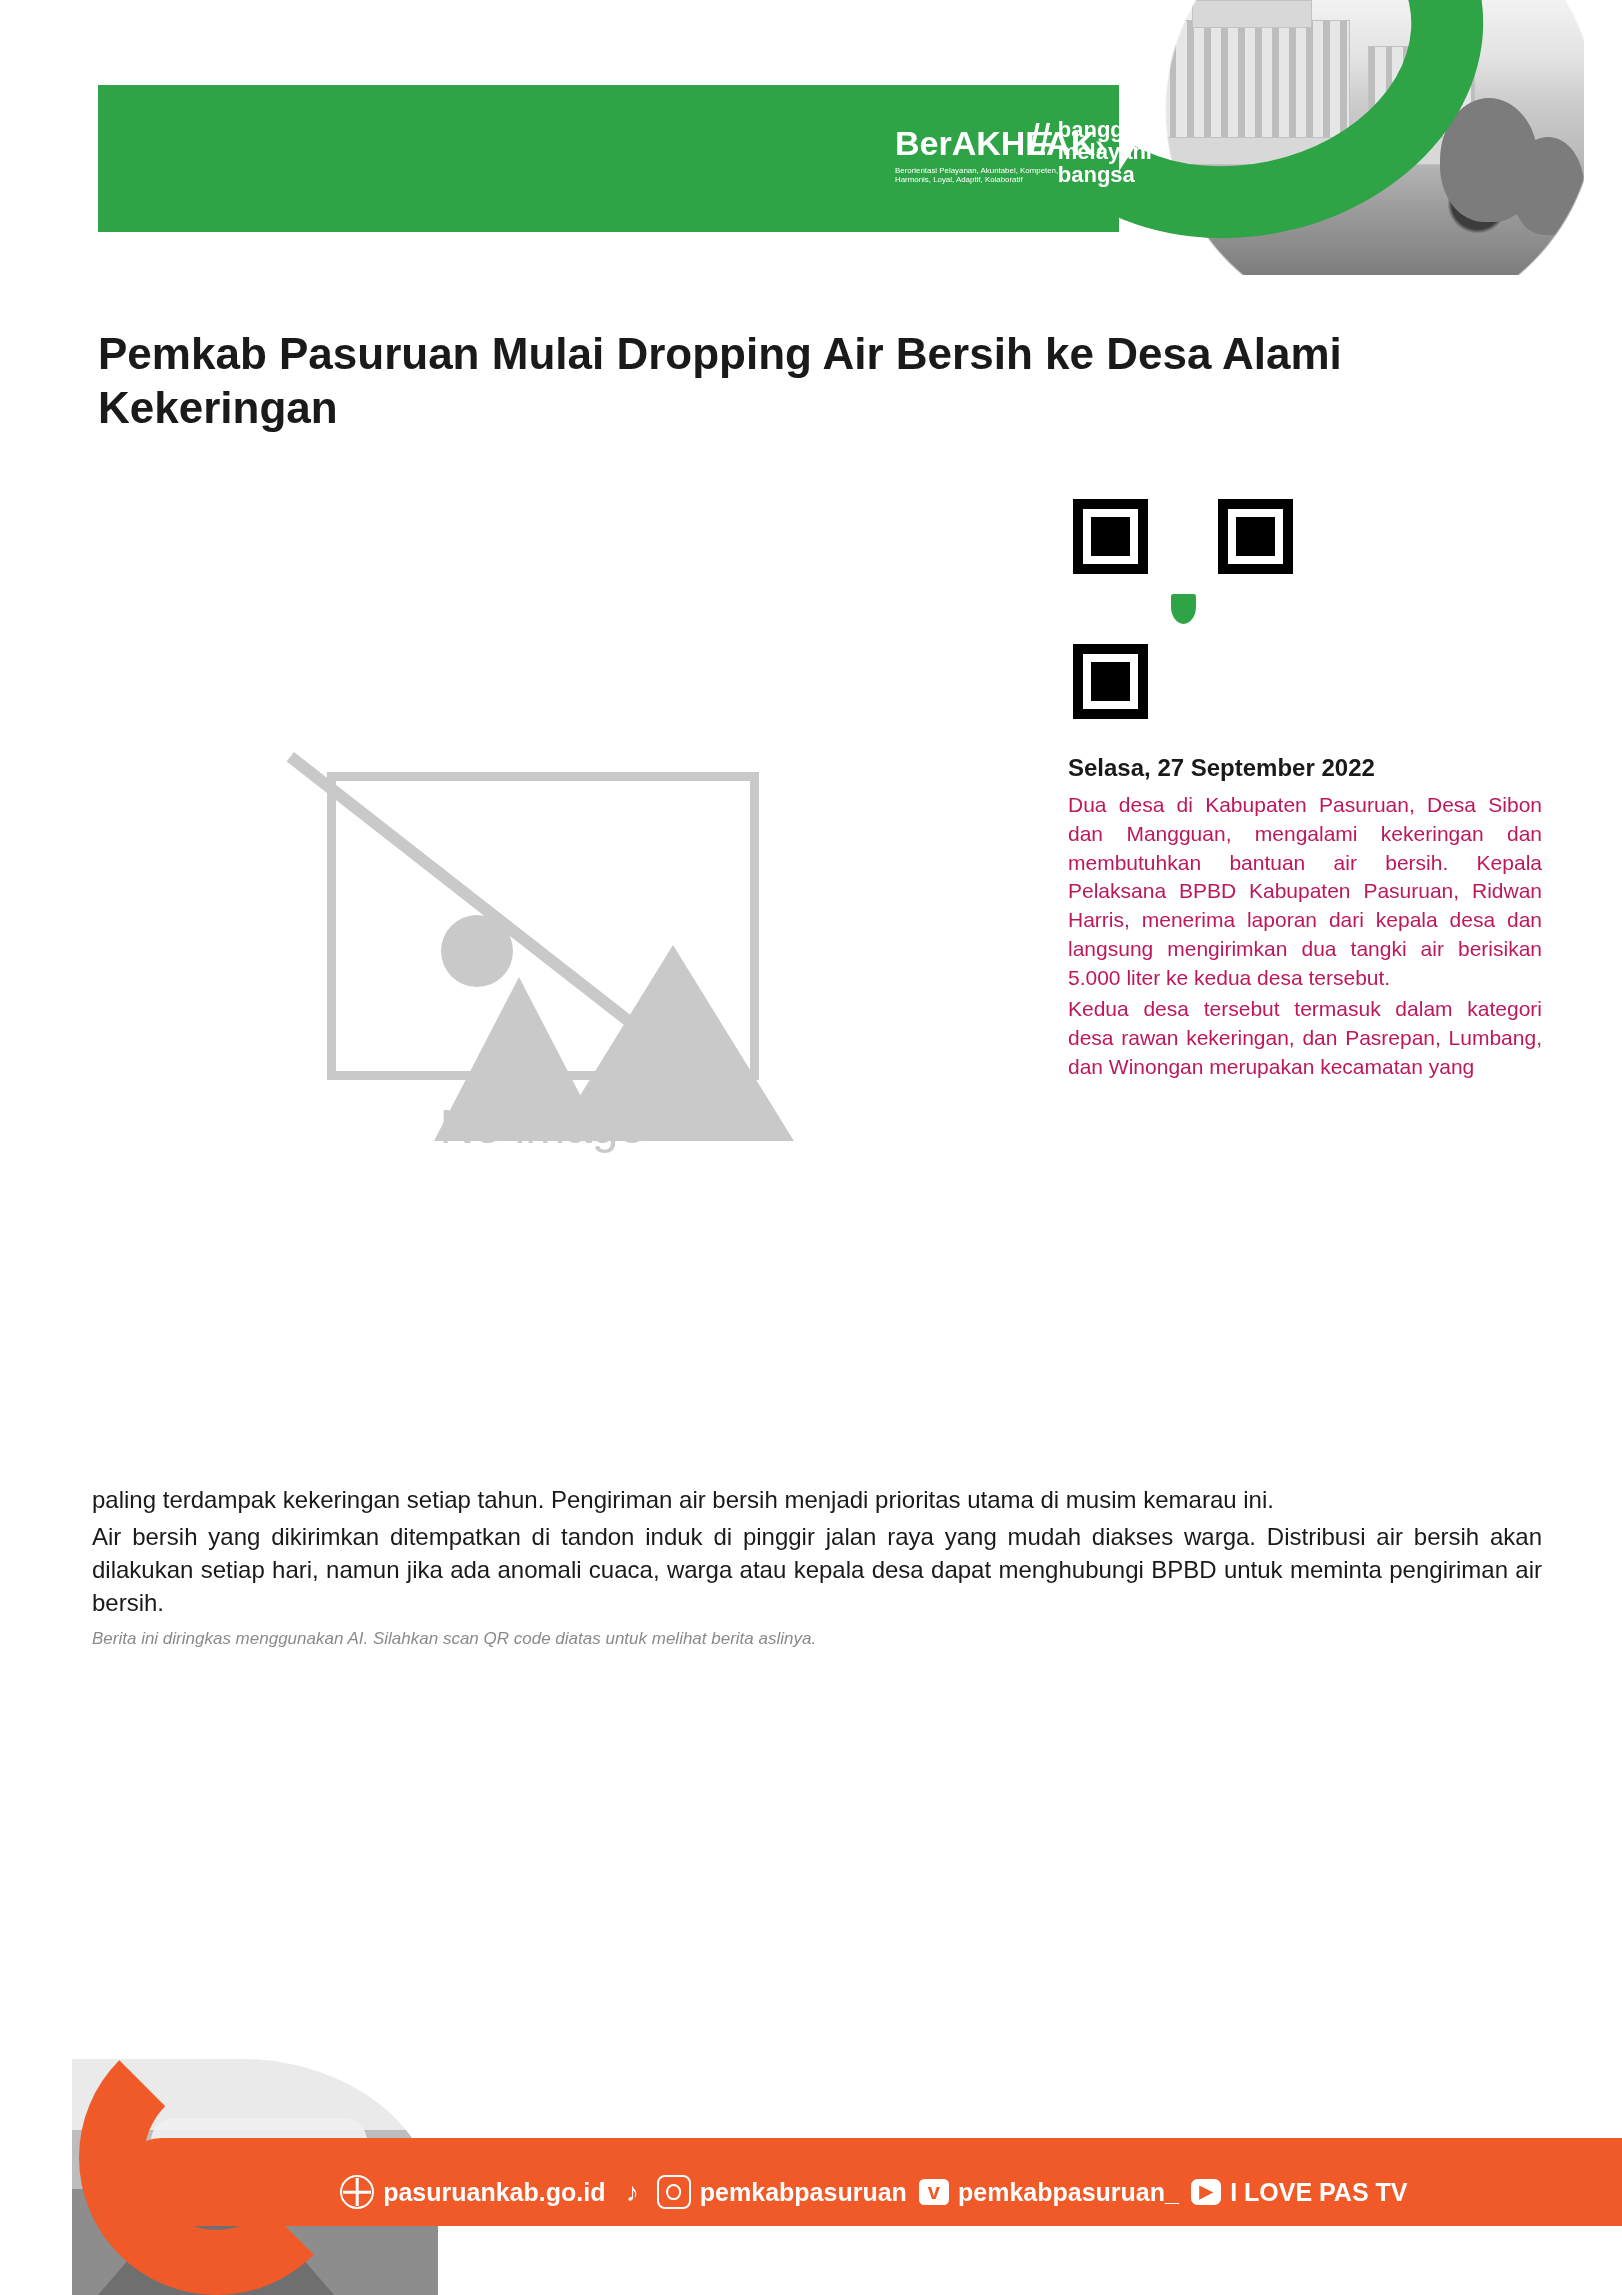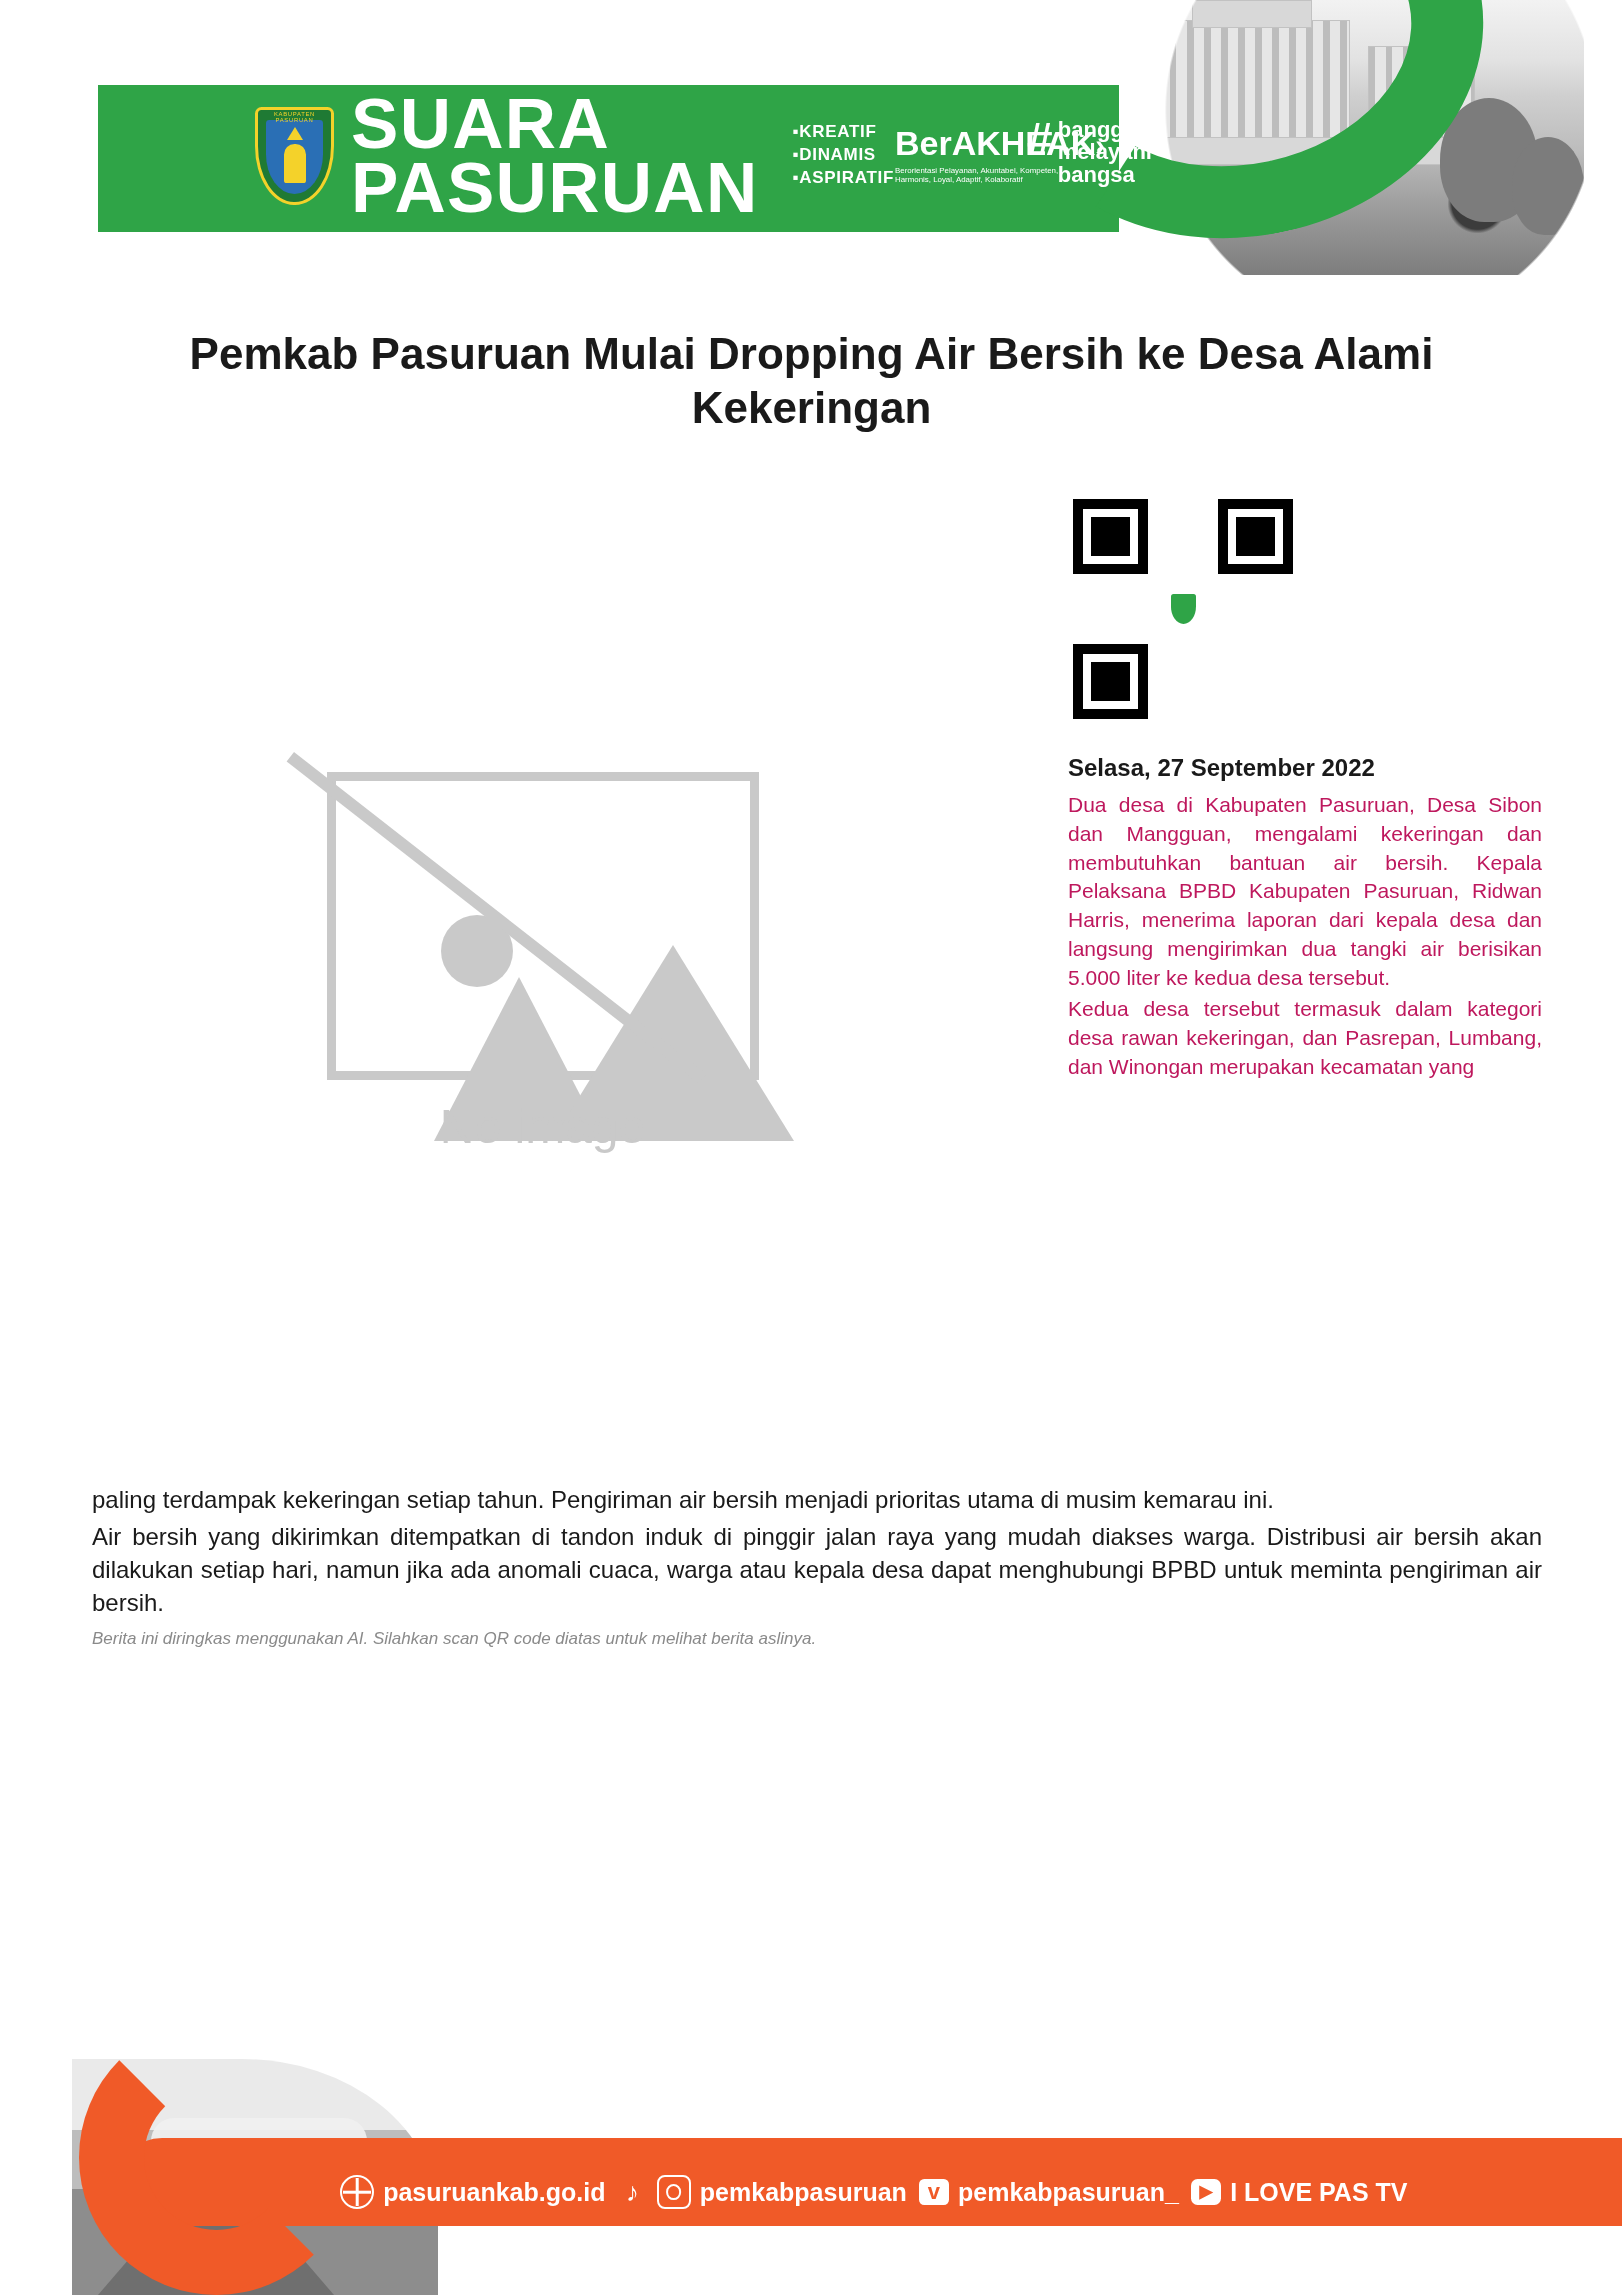--- a/index.html
+++ b/index.html
@@ -218,21 +218,20 @@
     font-weight: bold;
     line-height: 1.02;
   }
 
   
   .title {
     position: absolute;
     left: 98px;
     top: 327px;
     width: 1427px;
-    text-align: center;
     font-size: 44px;
     font-weight: bold;
     line-height: 1.22;
     color: #1a1a1a;
   }
 
   
   .qr-wrap {
     position: absolute;
     left: 1068px;
@@ -564,38 +563,20 @@
       <div class="tree" style="left:412px; top:137px; width:72px; height:98px;"></div>
     </div>
     <div class="photo-round-mask"></div>
   </div>
 
   <div class="green-swoosh">
     <div class="bar"></div>
     <div class="curve"></div>
   </div>
 
-  <div class="logo-block">
-    <div class="crest">
-      <div class="shield">
-        <div class="caption">KABUPATEN PASURUAN</div>
-        <div class="star"></div>
-        <div class="body"></div>
-      </div>
-    </div>
-    <div class="suara-text">
-      <span class="l1">SUARA</span>
-      <span class="l2">PASURUAN</span>
-    </div>
-    <div class="tagline">
-      <div>KREATIF</div>
-      <div>DINAMIS</div>
-      <div>ASPIRATIF</div>
-    </div>
-  </div>
 
   <div class="berakhlak">
     <span class="big">BerAKHLAK</span><span class="arrow">›</span>
     <div class="small">Berorientasi Pelayanan, Akuntabel, Kompeten, Harmonis, Loyal, Adaptif, Kolaboratif</div>
   </div>
 
   <div class="bangga">
     <span class="hash">#</span>
     <span class="lines">
       <span style="display:block">bangga</span>

